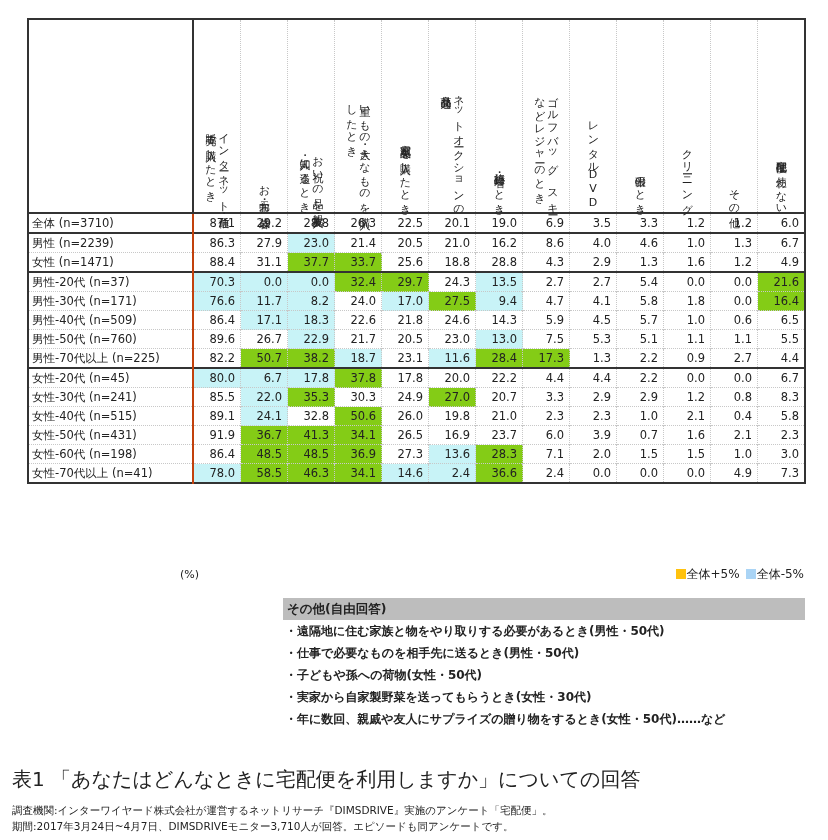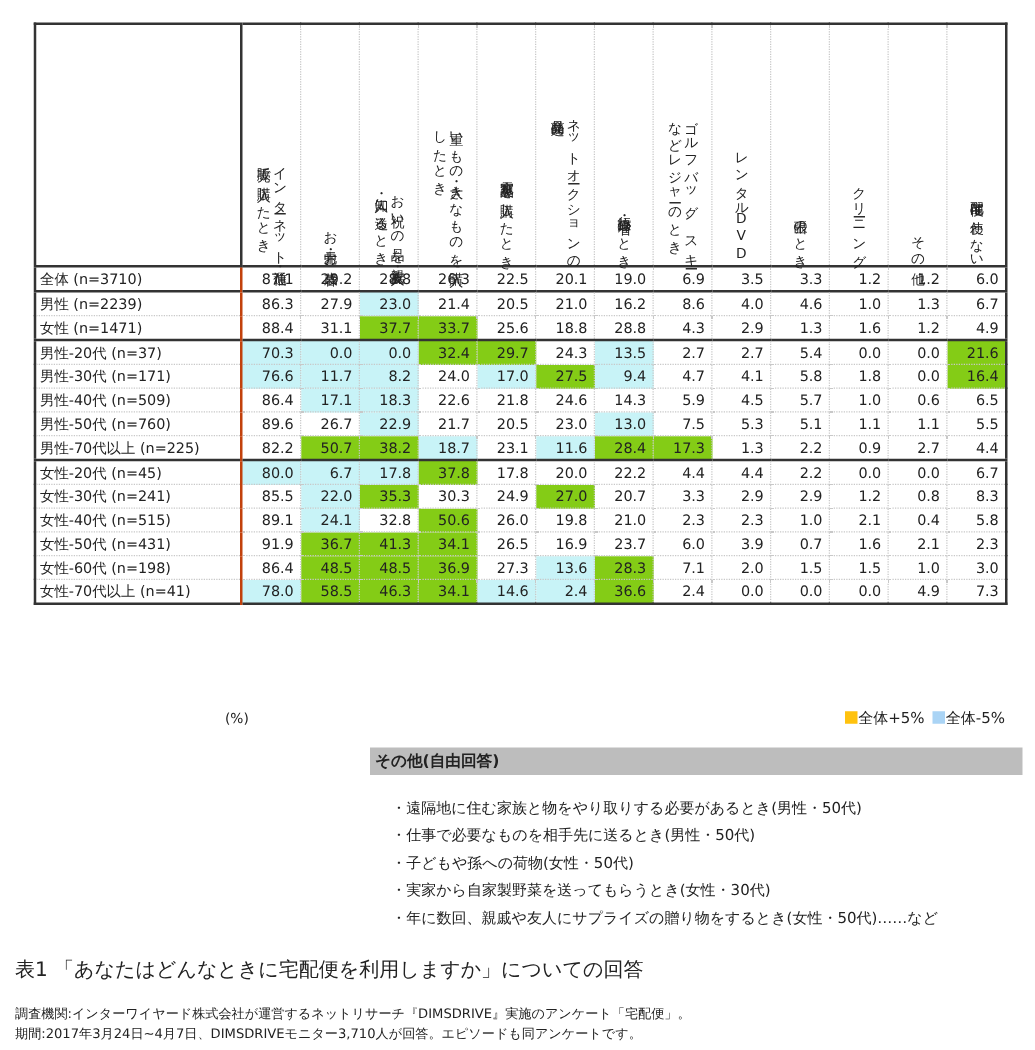--- a/index.html
+++ b/index.html
@@ -16,25 +16,25 @@
   .tbl td.lbl { font-size: 11.5px; height: 18px; padding-left: 3px; border-right: 2px solid #c2410c;
                 border-top: 1px dotted #c8c8c8; white-space: nowrap; }
   .tbl td.num { font-size: 11.5px; text-align: right; padding-right: 5px; border-left: 1px dotted #c8c8c8;
                 border-top: 1px dotted #c8c8c8; height: 18px; }
   .tbl tr.grp td { border-top: 2px solid #333; }
   .hi { background: #84cc16; }
   .lo { background: #c8f3f7; }
   .pct { position: absolute; left: 180px; top: 568px; font-size: 11px; }
   .legend { position: absolute; right: 24px; top: 566px; font-size: 12px; display: flex; gap: 6px; align-items: center; }
   .sw { display: inline-block; width: 10px; height: 10px; vertical-align: -1px; margin-right: 1px; }
-  .free { position: absolute; left: 296px; top: 598px; width: 522px; }
+  .free { position: absolute; left: 283px; top: 598px; width: 522px; }
   .free .head { background: #bdbdbd; font-size: 12.5px; font-weight: bold; padding: 3px 4px; height: 16px; }
-  .free ul { list-style: none; margin: 15px; padding: 0; }
+  .free ul { list-style: none; margin: 0; padding: 0; font-weight: bold; }
   .free li { font-size: 12px; height: 22px; line-height: 22px; padding-left: 2px; }
-  .caption { position: absolute; left: 12px; top: 766px; font-size: 16px; }
+  .caption { position: absolute; left: 12px; top: 766px; font-size: 20px; }
   .note { position: absolute; left: 12px; font-size: 10.5px; }
 </style>
 </head>
 <body>
 
 <table class="tbl">
   <thead>
     <tr id="hdr">
       <th class="corner"></th>
     <th class="hd">

